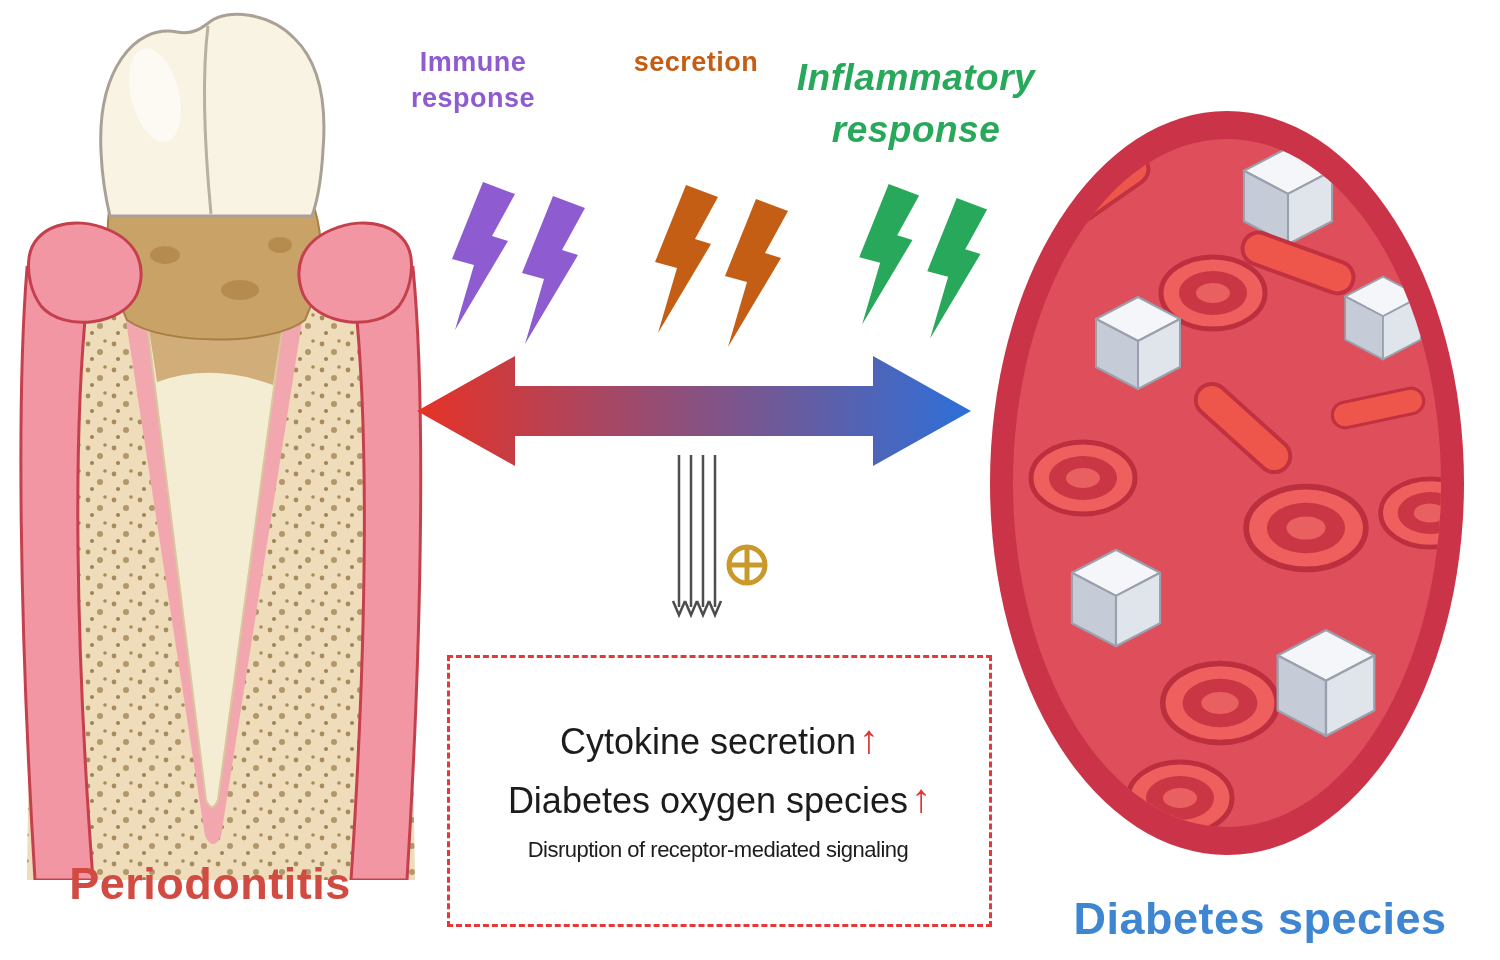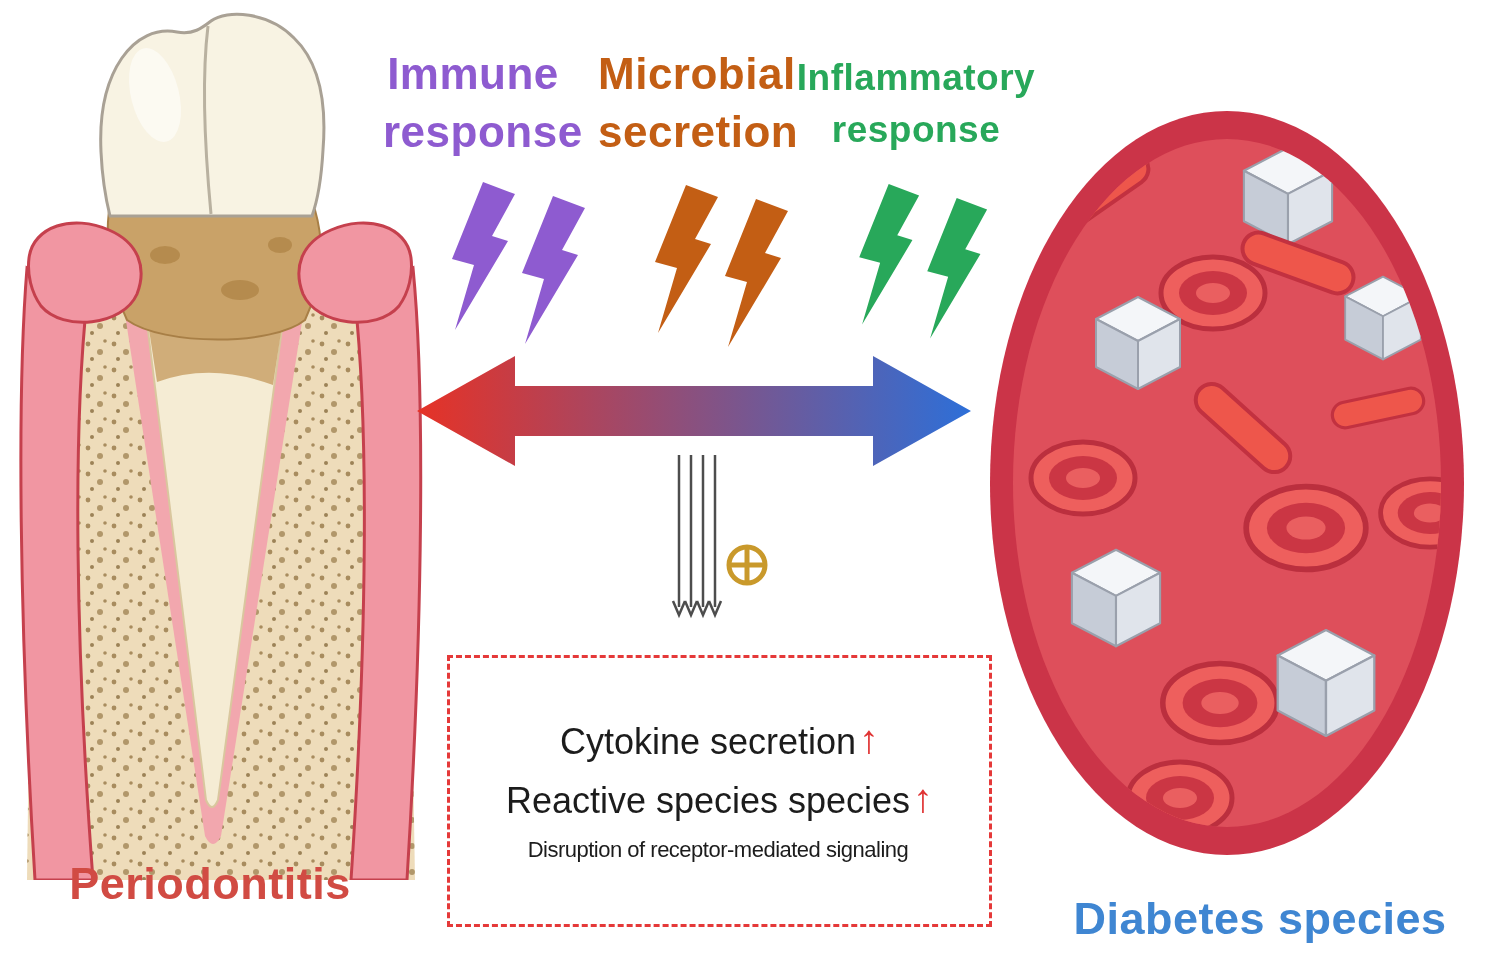--- a/index.html
+++ b/index.html
@@ -17,25 +17,25 @@
   .side-label{
     position:absolute;text-align:center;font-weight:700;
     font-size:45px;letter-spacing:0.5px;
   }
   .periodontitis-label{left:40px;top:858px;width:340px;}
   .diabetes-label{left:1058px;top:893px;width:404px;}
 
   
   .factor{
     position:absolute;text-align:center;font-weight:700;
-    font-size:44px;line-height:1.32;letter-spacing:0.5px;
+    font-size:27px;line-height:1.32;letter-spacing:0.5px;
   }
   .f-immune{left:383px;top:45px;width:180px;}
   .f-microbial{left:598px;top:45px;width:196px;}
-  .f-inflammatory{left:796px;top:52px;width:240px;font-size:37px;line-height:1.4;}
+  .f-inflammatory{left:796px;top:52px;width:240px;font-size:37px;line-height:1.4;font-style:italic;}
 
   
   .bolts{position:absolute;width:165px;height:165px;}
   .b-immune{left:425px;top:180px;}
   .b-microbial{left:628px;top:183px;}
   .b-inflammatory{left:833px;top:182px;}
 
   .main-arrow{left:415px;top:348px;width:558px;height:126px;}
   .down-arrows{left:665px;top:455px;width:135px;height:200px;}
 
@@ -103,21 +103,20 @@
     <path d="M406 258 C402 226 362 214 326 230 C296 243 288 268 298 294 C312 326 372 332 394 306 C404 292 408 274 406 258 Z" fill="#f196a2" stroke="#c5404d" stroke-width="3"></path>
   </svg>
 
   <div class="side-label periodontitis-label" style="color: rgb(209, 75, 67);">Periodontitis</div>
 
   <div class="factor f-immune" style="color: rgb(142, 91, 208);">
     <div>Immune</div>
     <div>response</div>
   </div>
   <div class="factor f-microbial" style="color: rgb(195, 94, 20);">
-    <div>Microbial</div>
     <div>secretion</div>
   </div>
   <div class="factor f-inflammatory" style="color: rgb(40, 168, 90);">
     <div>Inflammatory</div>
     <div>response</div>
   </div>
 
   <svg class="bolts b-immune" viewBox="0 0 165 165">
     <use href="#boltShape" transform="translate(12,2)" fill="#8e5bd0"></use>
     <use href="#boltShape" transform="translate(82,16)" fill="#8e5bd0"></use>
@@ -158,21 +157,21 @@
       <line x1="82" y1="91" x2="82" y2="129" stroke="#c9992b" stroke-width="5"></line>
     </g>
   </svg>
 
   <div class="effects-box">
     <div class="effect-line">
       <span>Cytokine secretion</span>
         <span class="up-arrow" style="color: rgb(224, 52, 52);">↑</span>
     </div>
     <div class="effect-line">
-      <span>Reactive species species</span>
+      <span>Diabetes oxygen species</span>
         <span class="up-arrow" style="color: rgb(224, 52, 52);">↑</span>
     </div>
     <div class="effect-line small">
       <span>Disruption of receptor-mediated signaling</span>
         <span class="up-arrow" style="color: rgb(224, 52, 52);"></span>
     </div>
   </div>
 
   <svg class="abs blood" viewBox="0 0 478 750">
     <defs>

